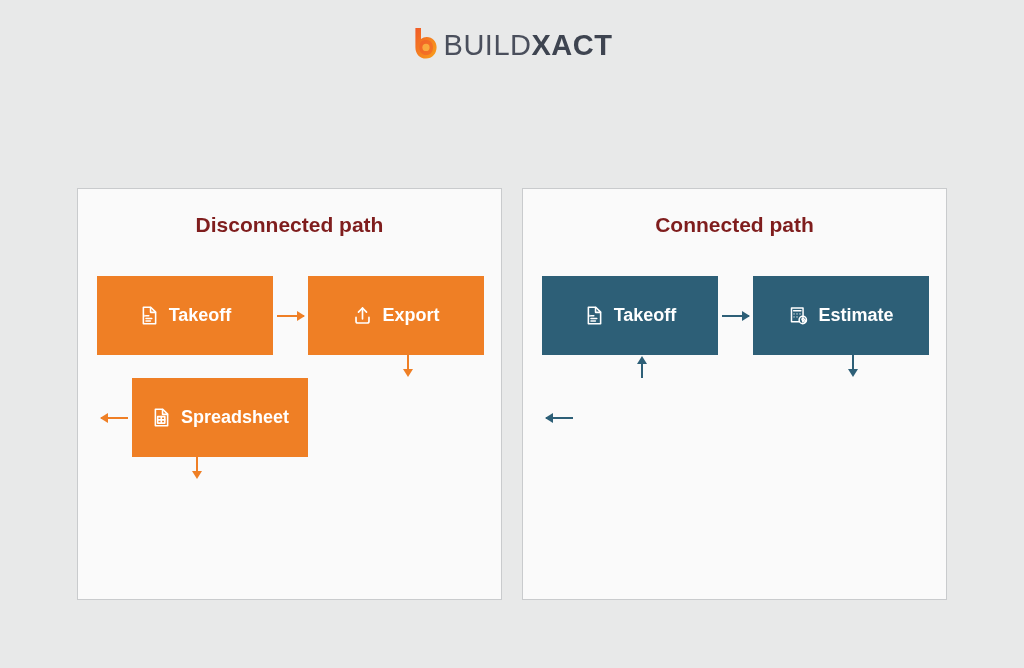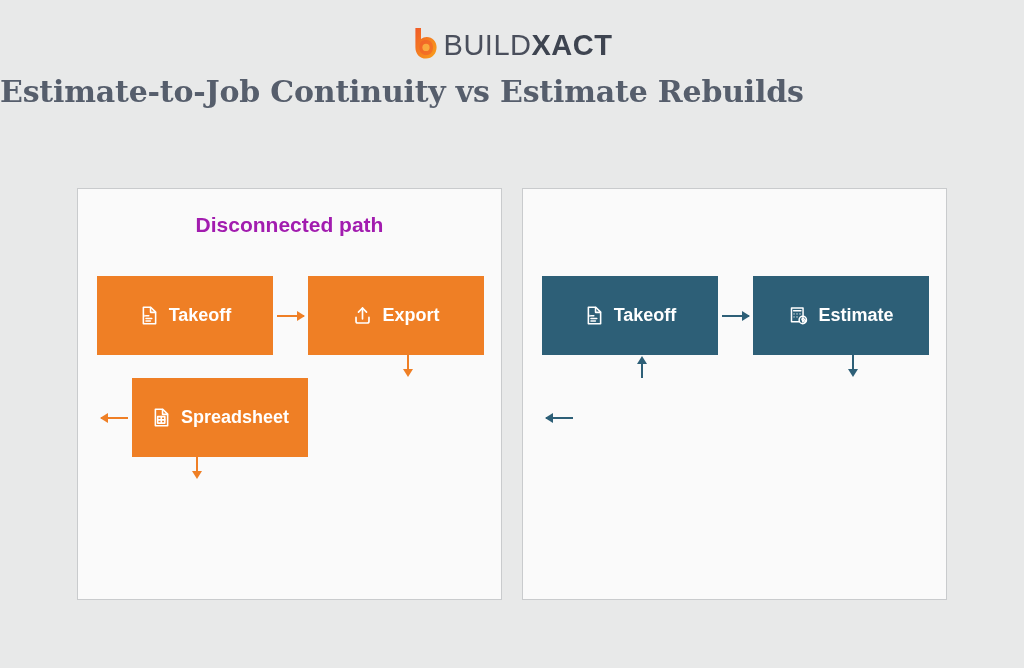--- a/index.html
+++ b/index.html
@@ -61,21 +61,21 @@
     height:412px;
     background:#fafafa;
     border:1px solid #c9cbcd;
     box-sizing:border-box;
     position:relative;
   }
   .panel-title{
     text-align:center;
     font-size:21px;
     font-weight:700;
-    color:#a21caf;
+    color:#7f1d1d;
     margin-top:24px;
   }
 
   
   .grid{
     position:absolute;
     top:87px;
     left:19px;
     width:387px;
   }
@@ -184,21 +184,20 @@
             <stop offset="100%" stop-color="#f9a01b"></stop>
           </linearGradient>
         </defs>
         <path d="M4 1 L9 1 L9 12 C10.6 10.7 12.6 10 14.8 10 C20.4 10 24.6 14.3 24.6 20.3 C24.6 26.8 20.1 31.6 14 31.6 C7.6 31.6 3.4 26.8 3.4 20.2 L3.4 1 Z" fill="url(#bgrad)"></path>
         <path d="M9 14.8 C10.4 13.5 12.2 12.9 14.2 12.9 C18.3 12.9 21 16 21 20.4 C21 24.9 18.2 28 14.2 28 C10.2 28 7.4 24.8 7.4 20.4 C7.4 18.2 8 16.2 9 14.8 Z" fill="#f15a2b" opacity="0.55"></path>
         <circle cx="14" cy="20.4" r="3.6" fill="#fbb040" opacity="0.9"></circle>
       </svg>
     </span>
     <span class="logo-word"><span>BUILD</span><b>XACT</b></span>
   </div>
-  <h1 class="page-title">Estimate-to-Job Continuity vs Estimate Rebuilds</h1>
 </div>
 
 <div class="panels">
 
   <div class="panel orange">
     <div class="panel-title">Disconnected path</div>
     <div class="grid">
 
       <div class="row">
         <div class="node">
@@ -257,20 +256,21 @@
       </div>
 
       <div class="row">
         <div class="spacer"></div>
       </div>
 
     </div>
   </div>
 
   <div class="panel teal">
+    <div class="panel-title">Connected path</div>
     <div class="grid">
 
       <div class="row">
         <div class="node">
           <span class="ico">
             <svg viewBox="0 0 24 24" fill="none" stroke="#fff" stroke-width="1.8" stroke-linecap="round" stroke-linejoin="round">
               <path d="M5 2.6h8.4L19 8.2V21.4H5Z"></path>
               <path d="M13.2 2.8v5.6h5.6"></path>
               <path d="M8 12.3h3.2M8 15.4h6.6M8 18.3h5"></path>
               <circle cx="6.6" cy="12.3" r="0.35" fill="#fff"></circle>

